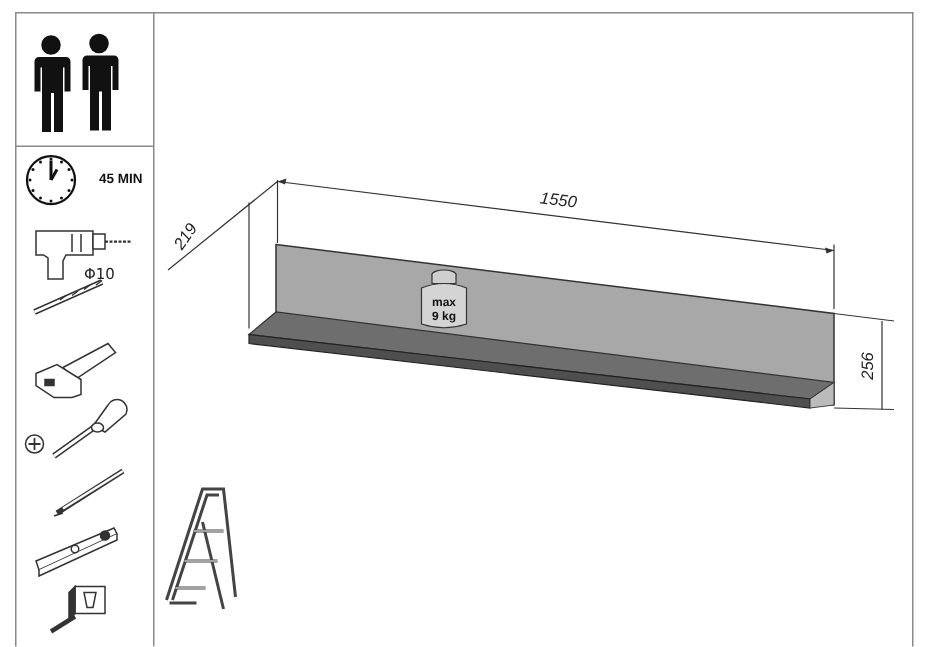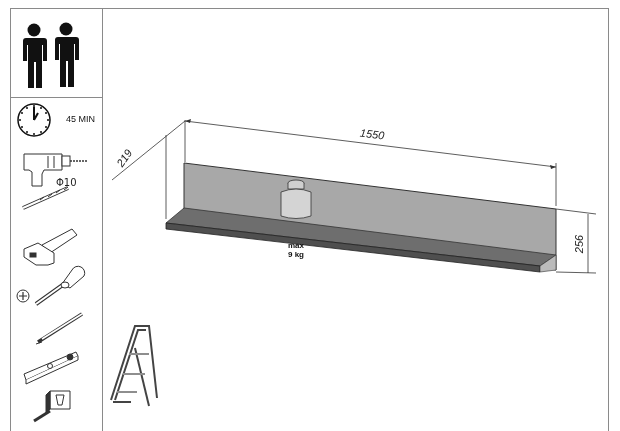--- a/index.html
+++ b/index.html
@@ -1,23 +1,23 @@
 <!DOCTYPE html>
 <html><head>
   <meta charset="utf-8">
   <style>
     html, body { margin: 0; padding: 0; background: #ffffff; }
     body { width: 620px; height: 431px; position: relative; overflow: hidden; font-family: "Liberation Sans", sans-serif; }
     .frame { position: absolute; left: 10px; top: 8px; width: 599px; height: 430px; border: 1px solid #8a8a8a; border-bottom: none; box-sizing: border-box; }
     .sidebar { position: absolute; left: 10px; top: 8px; width: 92px; height: 423px; border-right: 1px solid #8a8a8a; }
     .sep { position: absolute; left: 10px; top: 97px; width: 92px; height: 1px; background: #8a8a8a; }
-    .time-label { position: absolute; left: 66px; top: 114px; font-size: 9px; font-weight: normal; color: #111; }
+    .time-label { position: absolute; left: 66px; top: 114px; font-size: 9px; font-weight: bold; color: #111; }
     svg { position: absolute; overflow: visible; }
     .dim { position: absolute; font-size: 11px; font-style: italic; color: #222; }
-    .weight-text { position: absolute; font-size: 8px; font-weight: bold; color: #111; text-align: center; line-height: 9px; margin-top: 44px; }
+    .weight-text { position: absolute; font-size: 8px; font-weight: bold; color: #111; text-align: center; line-height: 9px; }
   </style>
 </head>
 <body>
 
 <div class="frame"></div>
 <div class="sidebar"></div>
 <div class="sep"></div>
 
 <svg style="left:18px;top:22px;width:64px;height:68px" viewBox="0 0 64 68">
   <g fill="#111">

